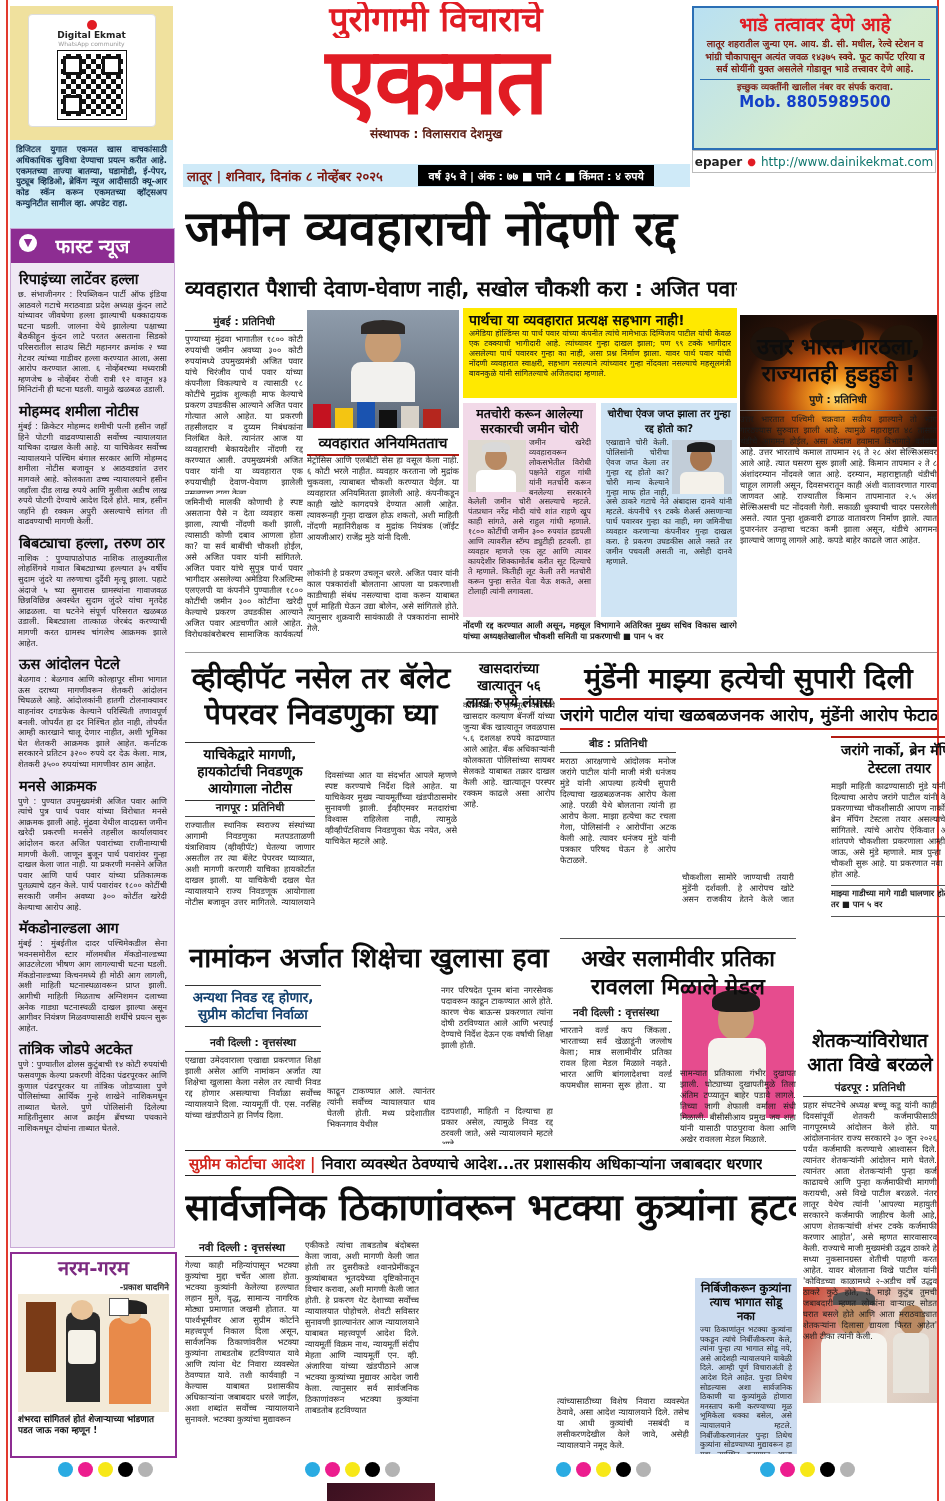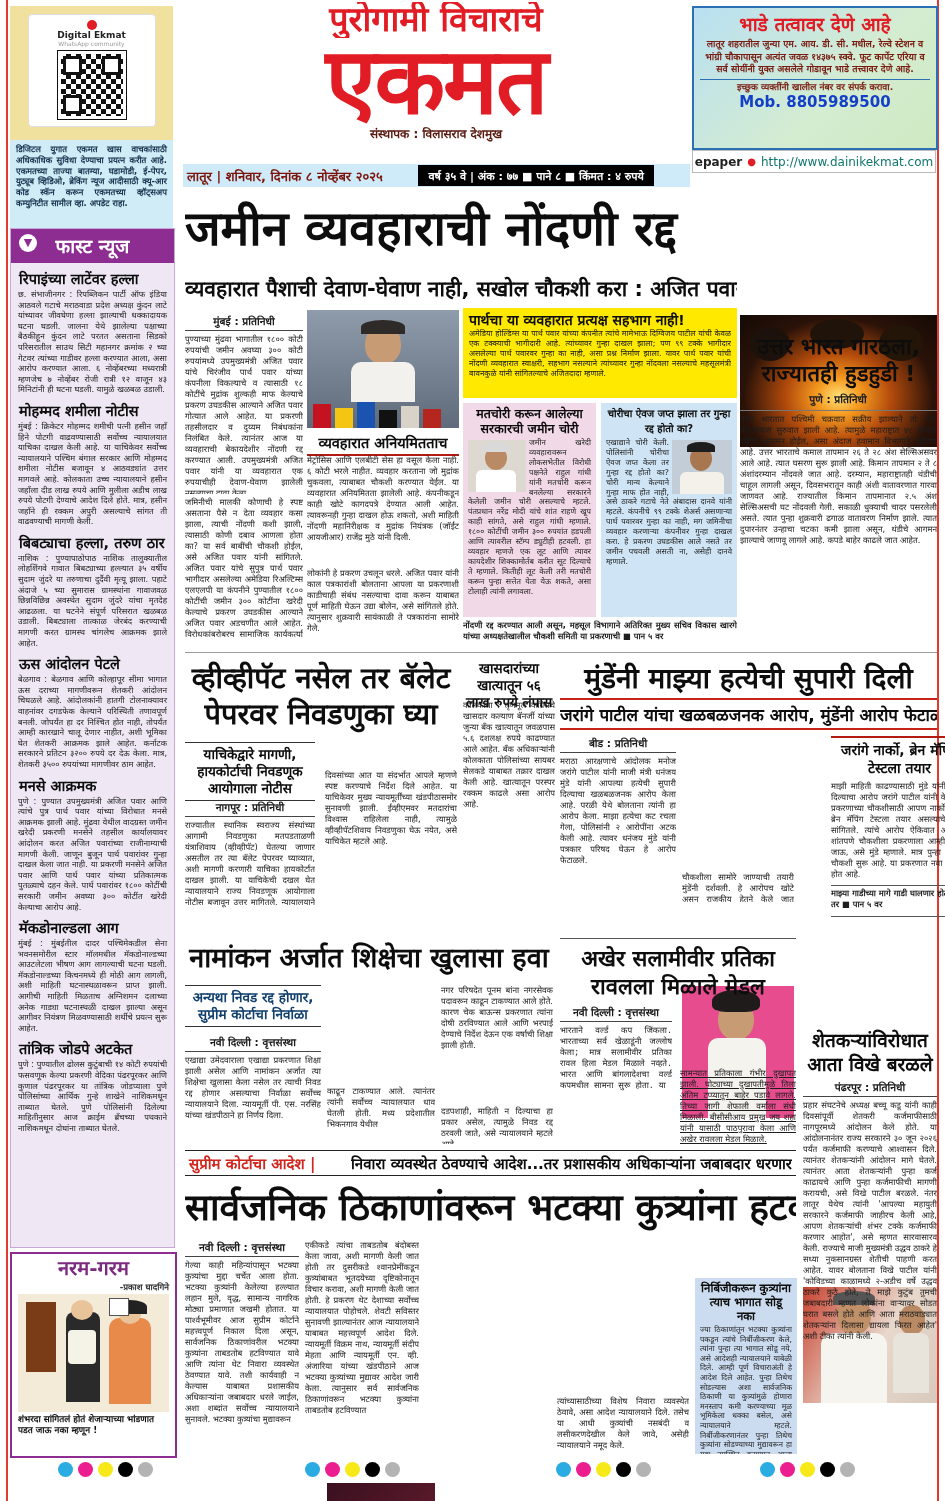--- a/index.html
+++ b/index.html
@@ -26,21 +26,21 @@
   .side{background:#efe8f4;border:1px solid #c9a8d6;overflow:hidden;}
   .side-h{background:#8d2d92;color:#fff;font-size:19px;font-weight:800;text-align:center;padding:4px 0;position:relative;}
   .side-h .ico{position:absolute;left:8px;top:5px;width:18px;height:18px;border-radius:50%;background:#fff;color:#8d2d92;font-size:11px;line-height:18px;}
   .fi-t{font-size:14.5px;font-weight:800;color:#0d0d0d;padding:5px 8px 1px;}
   .fi-b{font-size:8.2px;line-height:10.6px;text-align:justify;padding:0 7px;color:#222;}
   
   .boxtitle{font-weight:800;color:#0d0d0d;text-align:center;}
   .ph{display:block;position:relative;overflow:hidden;}
   .dotrow{position:absolute;display:flex;gap:5px;}
   .dot{width:15px;height:15px;border-radius:50%;}
-  .kick{border-top:1.5px solid #222;border-bottom:1.5px solid #222;display:flex;align-items:center;gap:6px;padding:2px 4px;justify-content:space-between;}
+  .kick{border-top:1.5px solid #222;border-bottom:1.5px solid #222;display:flex;align-items:center;gap:6px;padding:2px 4px;}
   .nowrap{white-space:nowrap;overflow:hidden;}
 </style>
 </head>
 <body>
 
 <div id="paper">
   <div class="edge" style="left:6px;"></div>
   <div class="edge" style="left:937px;"></div>
 
   <div class="abs" style="left:10px;top:6px;width:163px;height:218px;">
@@ -232,21 +232,21 @@
     
   </div>
   <div class="abs body-txt" style="left:327px;top:1086px;width:108px;height:58px;">काढून टाकण्यात आले. त्यानंतर त्यांनी सर्वोच्च न्यायालयात धाव घेतली होती. मध्य प्रदेशातील भिकनगाव येथील</div>
   <div class="abs body-txt" style="left:441px;top:985px;width:112px;height:118px;">नगर परिषदेत पूनम बांना नगरसेवक पदावरून काढून टाकण्यात आले होते. कारण चेक बाऊन्स प्रकरणात त्यांना दोषी ठरविण्यात आले आणि भरपाई देण्याचे निर्देश देऊन एक वर्षाची शिक्षा झाली होती.</div>
   <div class="abs body-txt" style="left:441px;top:1106px;width:112px;height:38px;">दडपशाही, माहिती न दिल्याचा हा प्रकार असेल, त्यामुळे निवड रद्द ठरवली जाते, असे न्यायालयाने म्हटले आहे.</div>
 
   <div class="abs hl" style="left:560px;top:938px;width:236px;font-size:22px;line-height:28px;text-align:center;border-top:1px solid #555;padding-top:6px;">अखेर सलामीवीर प्रतिका रावलला मिळाले मेडल</div>
   <div class="abs byline" style="left:560px;top:1005px;width:112px;">नवी दिल्ली : वृत्तसंस्था</div>
   <div class="abs body-txt" style="left:560px;top:1025px;width:112px;height:118px;font-family:Liberation Mono, monospace;">भारताने वर्ल्ड कप जिंकला. भारताच्या सर्व खेळाडूंनी जल्लोष केला; मात्र सलामीवीर प्रतिका रावल हिला मेडल मिळाले नव्हते. भारत आणि बांगलादेशचा वर्ल्ड कपमधील सामना सुरू होता. या</div>
 
-  <div class="abs body-txt" style="left:680px;top:1068px;width:116px;height:76px;text-decoration:underline;">सामन्यात प्रतिकाला गंभीर दुखापत झाली. घोट्याच्या दुखापतीमुळे तिला अंतिम टप्प्यातून बाहेर पडावे लागले. तिच्या जागी शेफाली वर्माला संधी मिळाली. बीसीसीआय प्रमुख जय शहा यांनी यासाठी पाठपुरावा केला आणि अखेर रावलला मेडल मिळाले.</div>
+  <div class="abs body-txt" style="left:680px;top:1068px;width:116px;height:76px;">सामन्यात प्रतिकाला गंभीर दुखापत झाली. घोट्याच्या दुखापतीमुळे तिला अंतिम टप्प्यातून बाहेर पडावे लागले. तिच्या जागी शेफाली वर्माला संधी मिळाली. बीसीसीआय प्रमुख जय शहा यांनी यासाठी पाठपुरावा केला आणि अखेर रावलला मेडल मिळाले.</div>
 
   <div class="abs kick" style="left:185px;top:1150px;width:603px;">
     <span class="hl" style="font-size:15px;color:#d1261d;white-space:nowrap;">सुप्रीम कोर्टाचा आदेश |</span>
     <span class="hl nowrap" style="font-size:15px;">निवारा व्यवस्थेत ठेवण्याचे आदेश...तर प्रशासकीय अधिकाऱ्यांना जबाबदार धरणार</span>
   </div>
   <div class="abs hl nowrap" style="left:185px;top:1180px;width:611px;font-size:37px;text-align:center;">सार्वजनिक ठिकाणांवरून भटक्या कुत्र्यांना हटवा</div>
 
   <div class="abs byline" style="left:185px;top:1240px;width:114px;">नवी दिल्ली : वृत्तसंस्था</div>
   <div class="abs body-txt" style="left:185px;top:1260px;width:114px;height:190px;">गेल्या काही महिन्यांपासून भटक्या कुत्र्यांचा मुद्दा चर्चेत आला होता. भटक्या कुत्र्यांनी केलेल्या हल्ल्यात लहान मुले, वृद्ध, सामान्य नागरिक मोठ्या प्रमाणात जखमी होतात. या पार्श्वभूमीवर आज सुप्रीम कोर्टाने महत्त्वपूर्ण निकाल दिला असून, सार्वजनिक ठिकाणांवरील भटक्या कुत्र्यांना ताबडतोब हटविण्यात यावे आणि त्यांना थेट निवारा व्यवस्थेत ठेवण्यात यावे. तशी कार्यवाही न केल्यास याबाबत प्रशासकीय अधिकाऱ्यांना जबाबदार धरले जाईल, अशा शब्दांत सर्वोच्च न्यायालयाने सुनावले. भटक्या कुत्र्यांचा मुद्यावरून</div>
   <div class="abs body-txt" style="left:305px;top:1240px;width:114px;height:210px;">एकीकडे त्यांचा ताबडतोब बंदोबस्त केला जावा, अशी मागणी केली जात होती तर दुसरीकडे श्वानप्रेमींकडून कुत्र्यांबाबत भूतदयेच्या दृष्टिकोनातून विचार करावा, अशी मागणी केली जात होती. हे प्रकरण थेट देशाच्या सर्वोच्च न्यायालयात पोहोचले. शेवटी सविस्तर सुनावणी झाल्यानंतर आज न्यायालयाने याबाबत महत्त्वपूर्ण आदेश दिले. न्यायमूर्ती विक्रम नाथ, न्यायमूर्ती संदीप मेहता आणि न्यायमूर्ती एन. व्ही. अंजारिया यांच्या खंडपीठाने आज भटक्या कुत्र्यांच्या मुद्यावर आदेश जारी केला. त्यानुसार सर्व सार्वजनिक ठिकाणांवरून भटक्या कुत्र्यांना ताबडतोब हटविण्यात</div>

